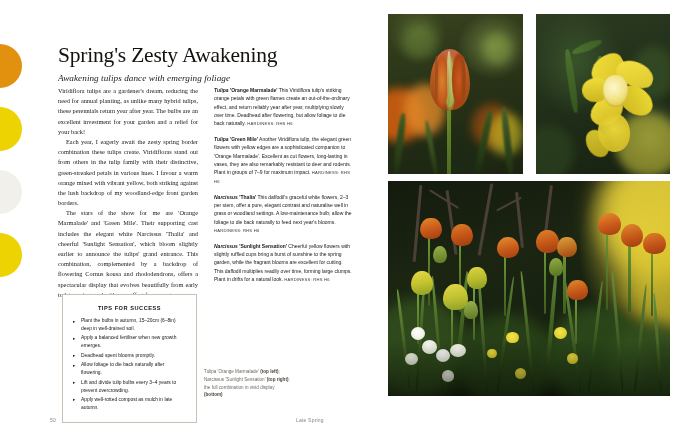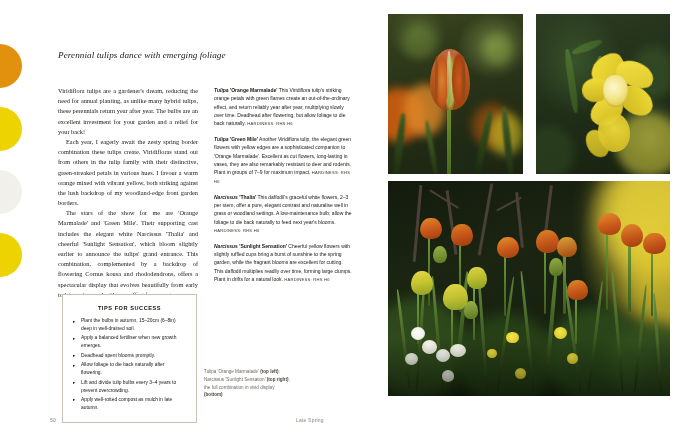--- a/index.html
+++ b/index.html
@@ -255,21 +255,22 @@
   <div class="deco-circle" style="background:#edd302"></div>
   <div class="deco-circle" style="background:#f2f0ea"></div>
   <div class="deco-circle" style="background:#edd302"></div>
 </div>
 
 <div class="spread">
 
   <div class="page-left">
 
     <div class="headline-block">
-      <div class="subhead">Perennial tulips dance with emerging foliage</div>
+      <div class="headline">Spring's Zesty Awakening</div>
+      <div class="subhead">Awakening tulips dance with emerging foliage</div>
     </div>
 
     <div class="cols">
 
       <div class="col-a">
         <p>Viridiflora tulips are a gardener's dream, reducing the need for annual planting, as unlike many hybrid tulips, these perennials return year after year. The bulbs are an excellent investment for your garden and a relief for your back!</p>
         <p>Each year, I eagerly await the zesty spring border combination these tulips create. Viridifloras stand out from others in the tulip family with their distinctive, green-streaked petals in various hues. I favour a warm orange mixed with vibrant yellow, both striking against the lush backdrop of my woodland-edge front garden borders.</p>
         <p>The stars of the show for me are 'Orange Marmalade' and 'Green Mile'. Their supporting cast includes the elegant white Narcissus 'Thalia' and cheerful 'Sunlight Sensation', which bloom slightly earlier to announce the tulips' grand entrance. This combination, complemented by a backdrop of flowering Cornus kousa and rhododendrons, offers a spectacular display that evolves beautifully from early to late spring, and with zero effort from me, too.</p>
       </div>
 

